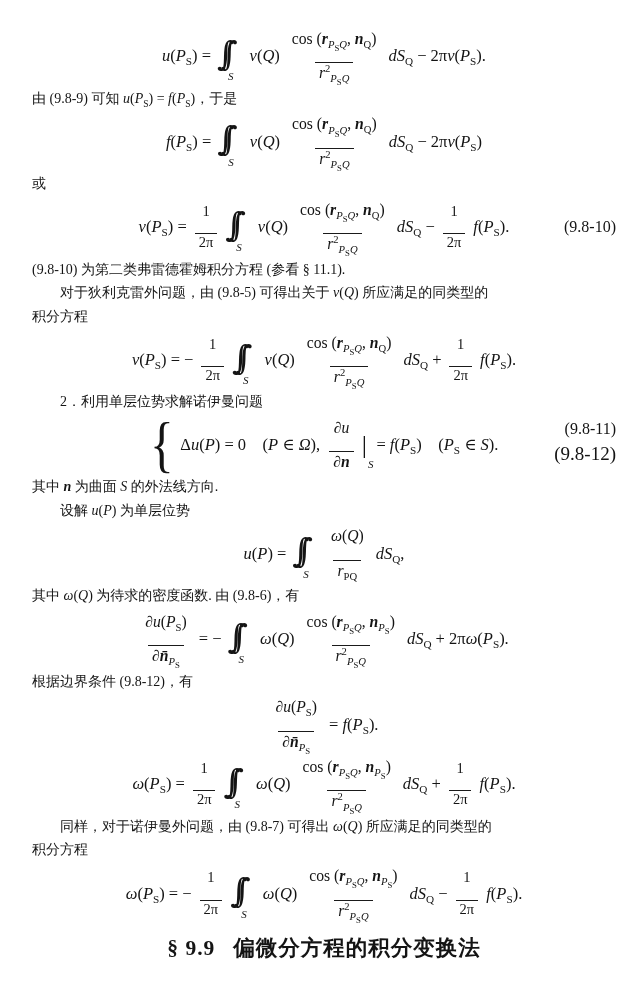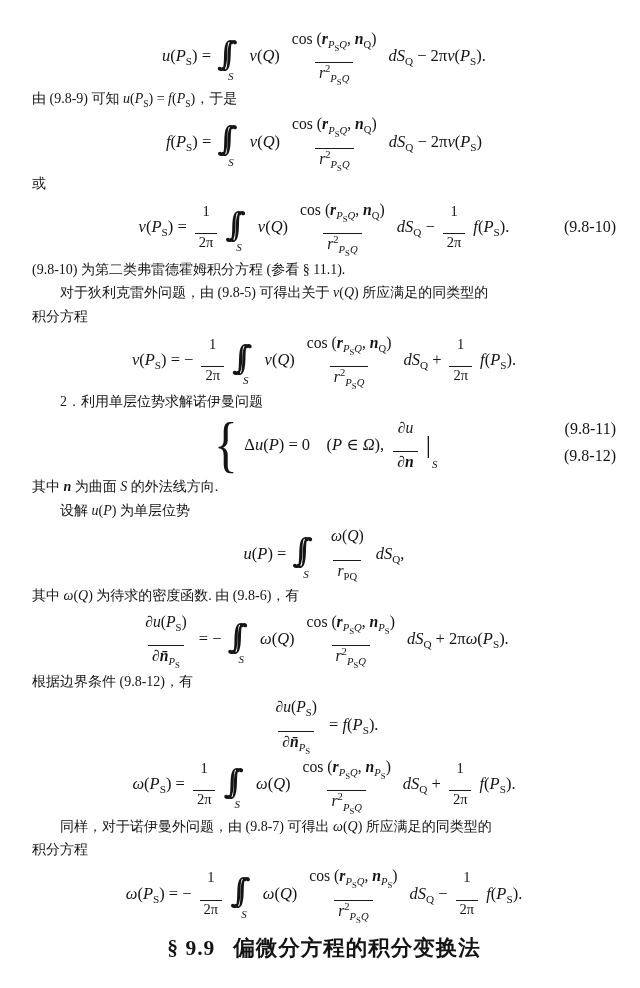--- a/index.html
+++ b/index.html
@@ -26,21 +26,21 @@
   .isub{position:absolute;bottom:-1px;left:11px;font-size:11px;font-style:italic;}
   .eqnum{position:absolute;right:0;top:50%;transform:translateY(-50%);font-size:16px;}
   
   .sysrow{position:relative;display:flex;justify-content:center;align-items:center;margin:4px 0;}
   .brace{font-size:62px;font-weight:400;line-height:0.9;transform:scaleX(0.8);margin-right:4px;}
   .syslines{display:flex;gap:4px;}
   .sysline{display:flex;align-items:center;font-size:16.5px;min-height:26px;}
   .pipe{font-size:26px;font-weight:200;margin:0 1px 0 3px;}
   .pipesub{font-size:11px;font-style:italic;align-self:flex-end;margin-bottom:2px;}
   .systag1{position:absolute;right:0;top:3px;font-size:16px;}
-  .systag2{position:absolute;right:0;bottom:8px;font-size:16px;margin-left:44px;}
+  .systag2{position:absolute;right:0;bottom:8px;font-size:19px;margin-left:44px;}
   
   .sechead{display:flex;justify-content:center;align-items:baseline;gap:18px;
            font-weight:bold;font-size:21.5px;margin:12px 0 8px;letter-spacing:1px;}
 </style>
 </head>
 <body>
 
 <div class="page">
 
   <div class="eqrow">
@@ -134,20 +134,21 @@
       <div class="sysline">
         <span>Δ<i>u</i>(<i>P</i>) = 0　(<i>P</i> ∈ <i>Ω</i>),</span>
       </div>
       <div class="sysline">
         <span class="frac">
             <span class="fnum">∂<i>u</i></span>
             <span class="fden">∂<b><i>n</i></b></span>
           </span>
         <span class="pipe">|</span>
         <span class="pipesub">S</span>
+        <span class="seg">= <i>f</i>(<i>P</i><sub>S</sub>)　(<i>P</i><sub>S</sub> ∈ <i>S</i>).</span>
       </div>
     </div>
     <span class="systag1">(9.8-11)</span>
     <span class="systag2">(9.8-12)</span>
   </div>
 
   <p>其中 <b><i>n</i></b> 为曲面 <i>S</i> 的外法线方向.</p>
   <p class="indent">设解 <i>u</i>(<i>P</i>) 为单层位势</p>
 
   <div class="eqrow">

